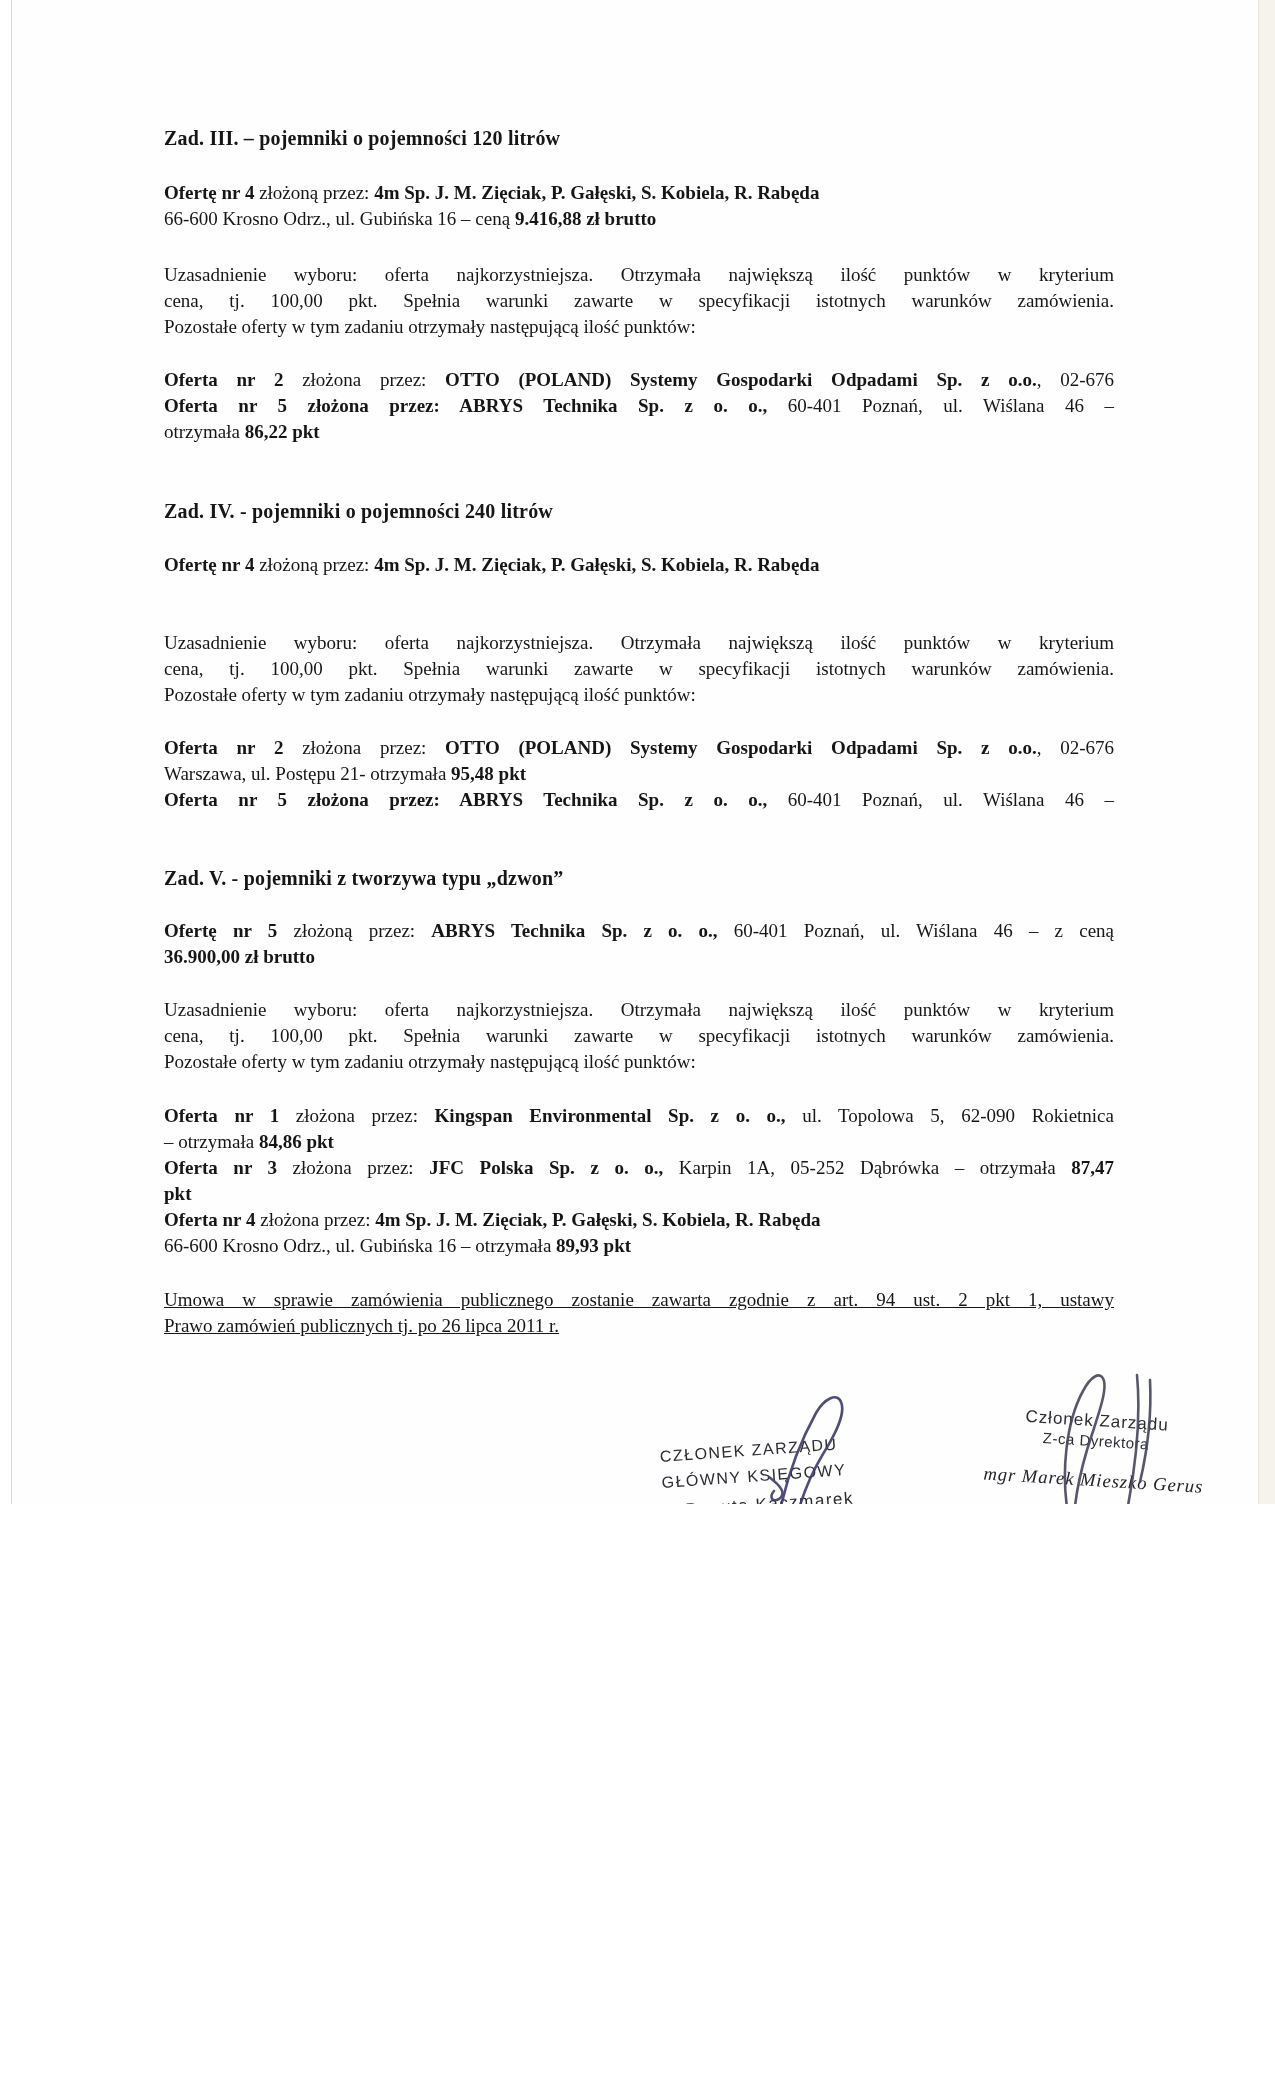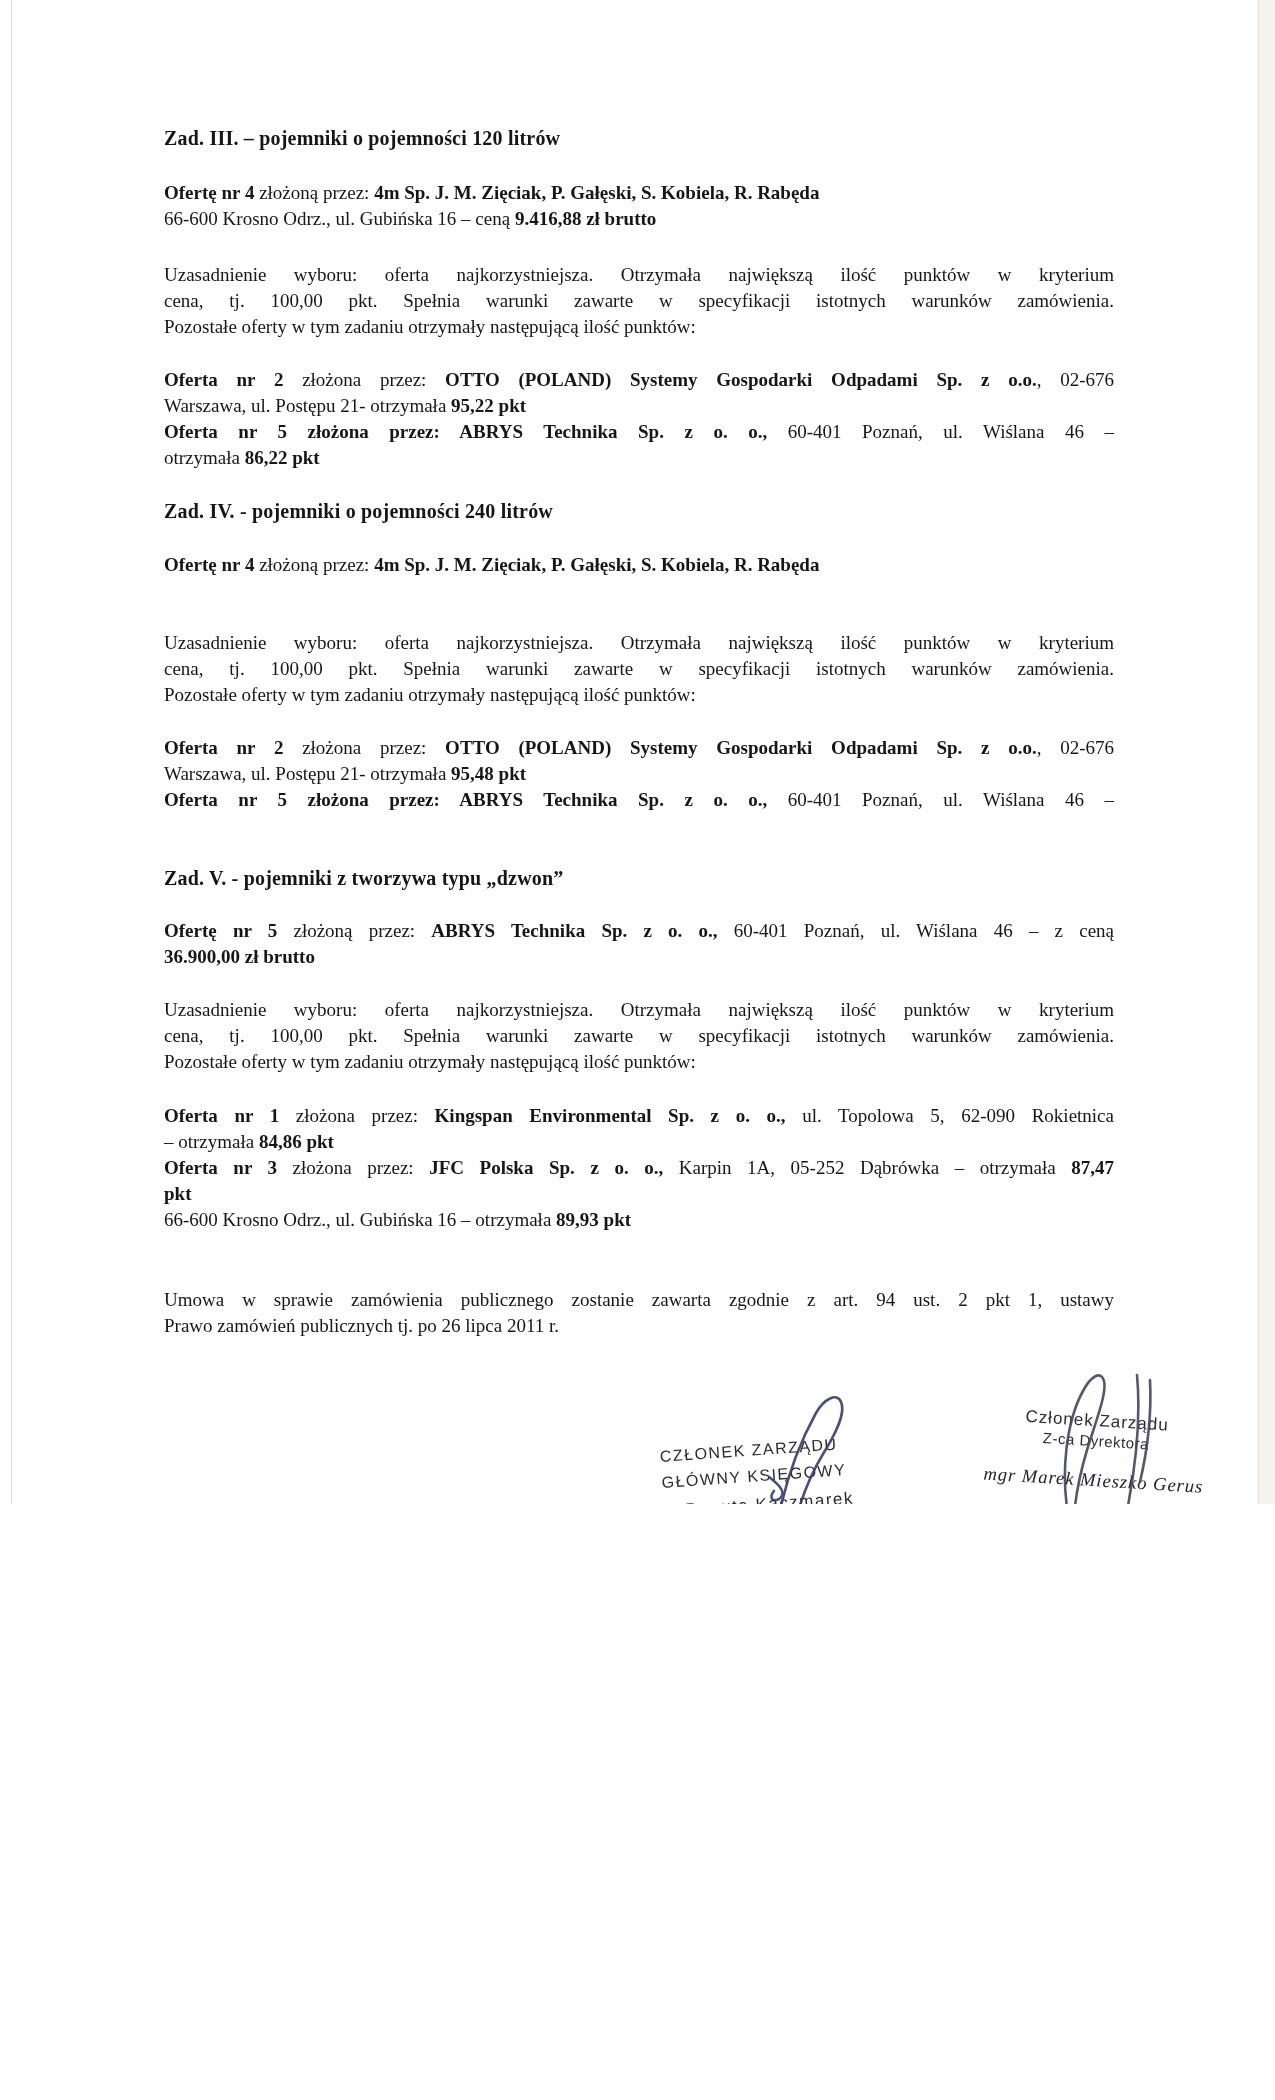--- a/index.html
+++ b/index.html
@@ -61,21 +61,20 @@
           <div class="line"><span class="bd">Ofertę nr 4</span><span> złożoną przez: </span><span class="bd">4m Sp. J. M. Zięciak, P. Gałęski, S. Kobiela, R. Rabęda</span></div>
           <div class="line"><span>66-600 Krosno Odrz., ul. Gubińska 16 – ceną </span><span class="bd">9.416,88 zł brutto</span></div>
         </div>
         <div class="block" style="top: 262px;">
           <div class="line just"><span>Uzasadnienie wyboru: oferta najkorzystniejsza. Otrzymała największą ilość punktów w kryterium</span></div>
           <div class="line just"><span>cena, tj. 100,00 pkt. Spełnia warunki zawarte w specyfikacji istotnych warunków zamówienia.</span></div>
           <div class="line"><span>Pozostałe oferty w tym zadaniu otrzymały następującą ilość punktów:</span></div>
         </div>
         <div class="block" style="top: 367px;">
           <div class="line just"><span class="bd">Oferta nr 2</span><span> złożona przez: </span><span class="bd">OTTO (POLAND) Systemy Gospodarki Odpadami Sp. z o.o.</span><span>, 02-676</span></div>
-          <div class="line"><span>Warszawa, ul. Postępu 21- otrzymała </span><span class="bd">95,22 pkt</span></div>
           <div class="line just"><span class="bd">Oferta nr 5 złożona przez: ABRYS Technika Sp. z o. o.,</span><span> 60-401 Poznań, ul. Wiślana 46 –</span></div>
           <div class="line"><span>otrzymała </span><span class="bd">86,22 pkt</span></div>
         </div>
         <div class="block heading" style="top: 498px;">
           <div class="line"><span class="bd">Zad. IV. - pojemniki o pojemności 240 litrów</span></div>
         </div>
         <div class="block" style="top: 552px;">
           <div class="line"><span class="bd">Ofertę nr 4</span><span> złożoną przez: </span><span class="bd">4m Sp. J. M. Zięciak, P. Gałęski, S. Kobiela, R. Rabęda</span></div>
         </div>
         <div class="block" style="top: 630px;">
@@ -98,23 +97,24 @@
         <div class="block" style="top: 997px;">
           <div class="line just"><span>Uzasadnienie wyboru: oferta najkorzystniejsza. Otrzymała największą ilość punktów w kryterium</span></div>
           <div class="line just"><span>cena, tj. 100,00 pkt. Spełnia warunki zawarte w specyfikacji istotnych warunków zamówienia.</span></div>
           <div class="line"><span>Pozostałe oferty w tym zadaniu otrzymały następującą ilość punktów:</span></div>
         </div>
         <div class="block" style="top: 1103px;">
           <div class="line just"><span class="bd">Oferta nr 1</span><span> złożona przez: </span><span class="bd">Kingspan Environmental Sp. z o. o.,</span><span> ul. Topolowa 5, 62-090 Rokietnica</span></div>
           <div class="line"><span>– otrzymała </span><span class="bd">84,86 pkt</span></div>
           <div class="line just"><span class="bd">Oferta nr 3</span><span> złożona przez: </span><span class="bd">JFC Polska Sp. z o. o.,</span><span> Karpin 1A, 05-252 Dąbrówka – otrzymała </span><span class="bd">87,47</span></div>
           <div class="line"><span class="bd">pkt</span></div>
+          <div class="line"><span class="bd">Oferta nr 4</span><span> złożona przez: </span><span class="bd">4m Sp. J. M. Zięciak, P. Gałęski, S. Kobiela, R. Rabęda</span></div>
           <div class="line"><span>66-600 Krosno Odrz., ul. Gubińska 16 – otrzymała </span><span class="bd">89,93 pkt</span></div>
         </div>
-        <div class="block" style="top: 1287px;">
+        <div class="block" style="top: 1287px; text-decoration: underline;">
           <div class="line just"><span>Umowa w sprawie zamówienia publicznego zostanie zawarta zgodnie z art. 94 ust. 2 pkt 1, ustawy</span></div>
           <div class="line"><span>Prawo zamówień publicznych tj. po 26 lipca 2011 r.</span></div>
         </div>
       </div>
 
     <div class="contact">
       <div class="lbl">Sprawę prowadzi</div>
       <div>Krystyna Glonek</div>
       <div class="mail">k.glonek@pgkimino.pl</div>
       <div>tel. 52 3564304</div>

